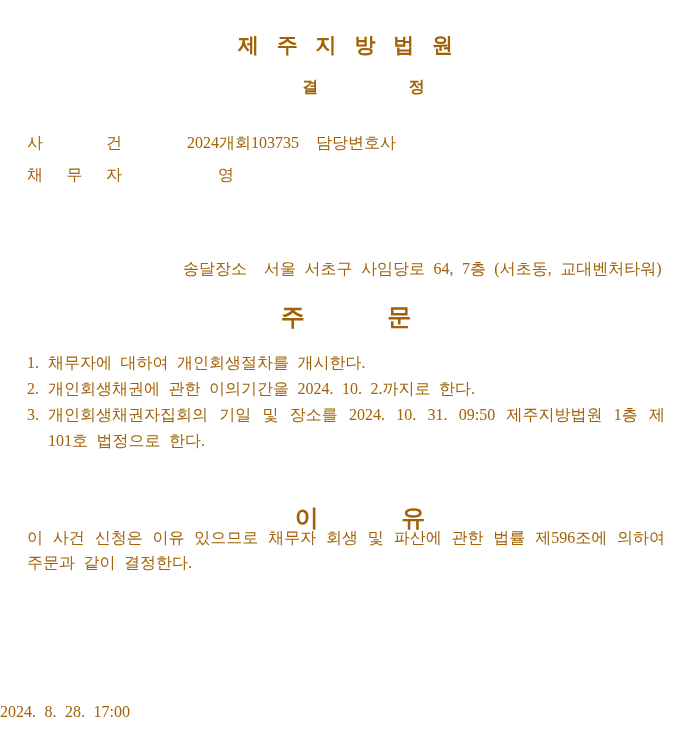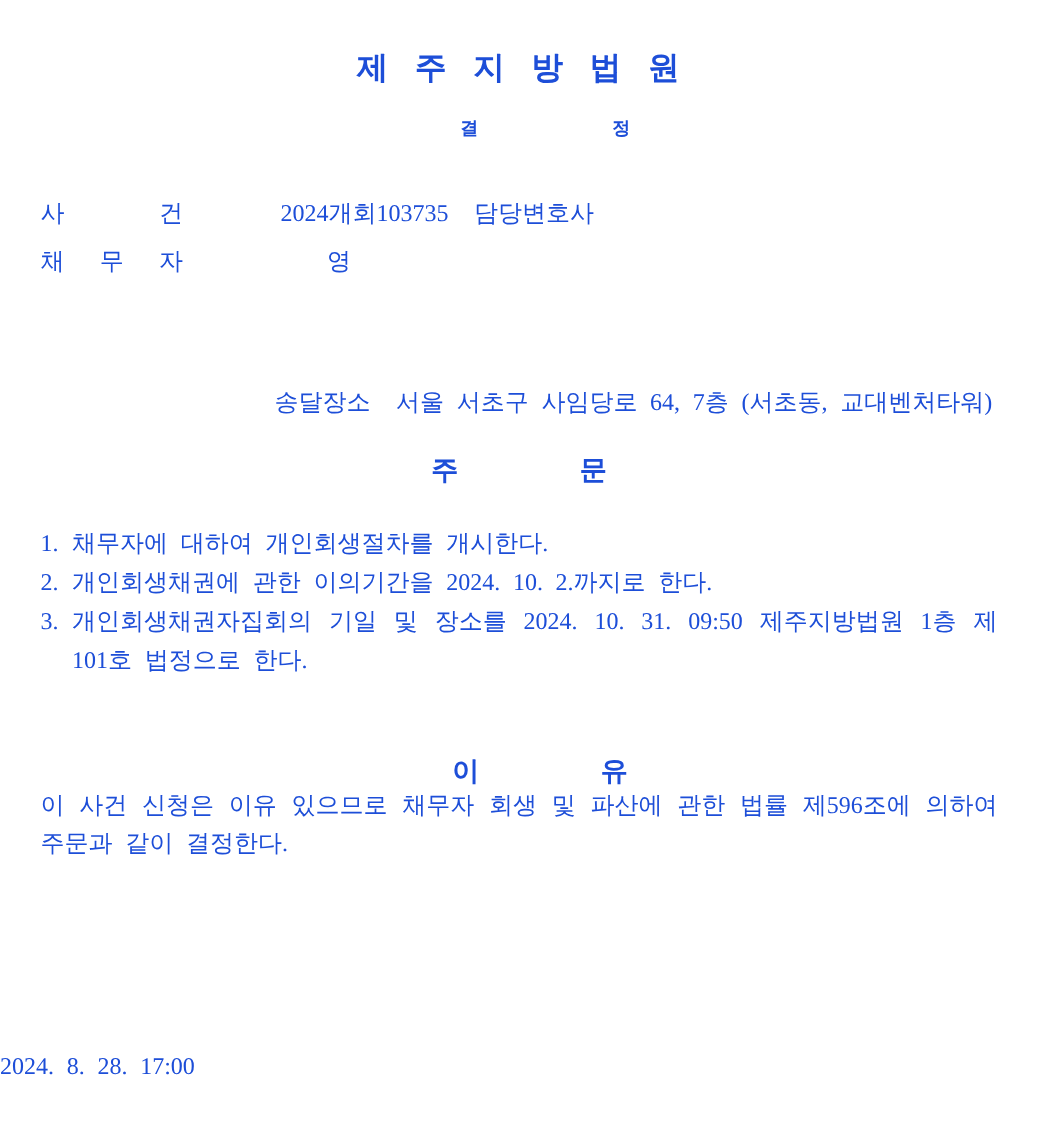--- a/index.html
+++ b/index.html
@@ -1,46 +1,46 @@
 <!DOCTYPE html>
 <html lang="ko"><head>
 <meta charset="utf-8">
 <style>
   html,body{margin:0;padding:0;background:#ffffff;}
   .page{
     position:relative;
     width:692px;height:747px;
     background:#ffffff;
-    color:#1d4ed8;
+    color:#a16207;
     font-family:"Liberation Serif","DejaVu Serif",serif;
     font-size:16px;
     overflow:hidden;
     word-spacing:0.28em;
   }
   
   .court-title{
     position:absolute;top:31px;left:0;right:0;margin:0;
     text-align:center;
     font-family:"Liberation Sans","DejaVu Sans",sans-serif;
     font-size:21px;font-weight:bold;
     word-spacing:10px;letter-spacing:1px;
   }
   .doc-type{
     position:absolute;top:77px;left:16px;right:0;margin:0;
     text-align:center;
     font-family:"Liberation Sans","DejaVu Sans",sans-serif;
-    font-size:12px;font-weight:bold;
+    font-size:16px;font-weight:bold;
     word-spacing:86px;
     padding-left:19px;
   }
   .section-heading{
     position:absolute;left:0;right:0;margin:0;
     text-align:center;
     font-family:"Liberation Sans","DejaVu Sans",sans-serif;
-    font-size:18px;font-weight:bold;
+    font-size:24px;font-weight:bold;
     word-spacing:76px;
   }
   .order-heading{top:301px;}
   .reason-heading{top:502px;padding-left:28px;}
   
   .case-rows{position:absolute;top:132px;left:27px;right:27px;}
   .case-row{display:flex;align-items:flex-start;line-height:21px;margin-bottom:11px;}
   .case-label{
     display:inline-block;width:95px;flex:0 0 95px;
     text-align:justify;text-align-last:justify;

